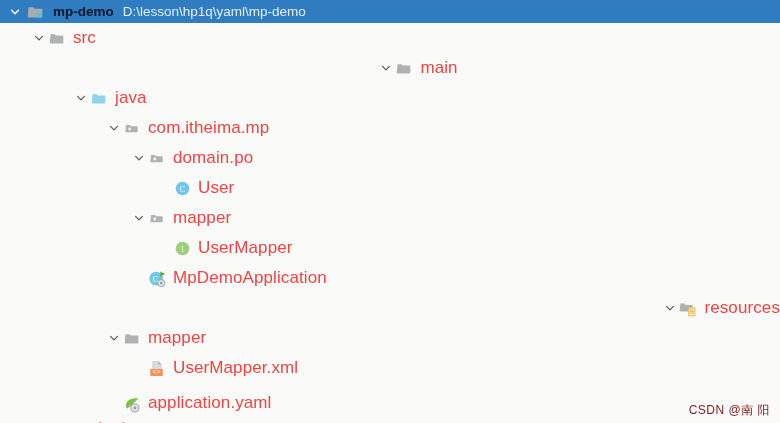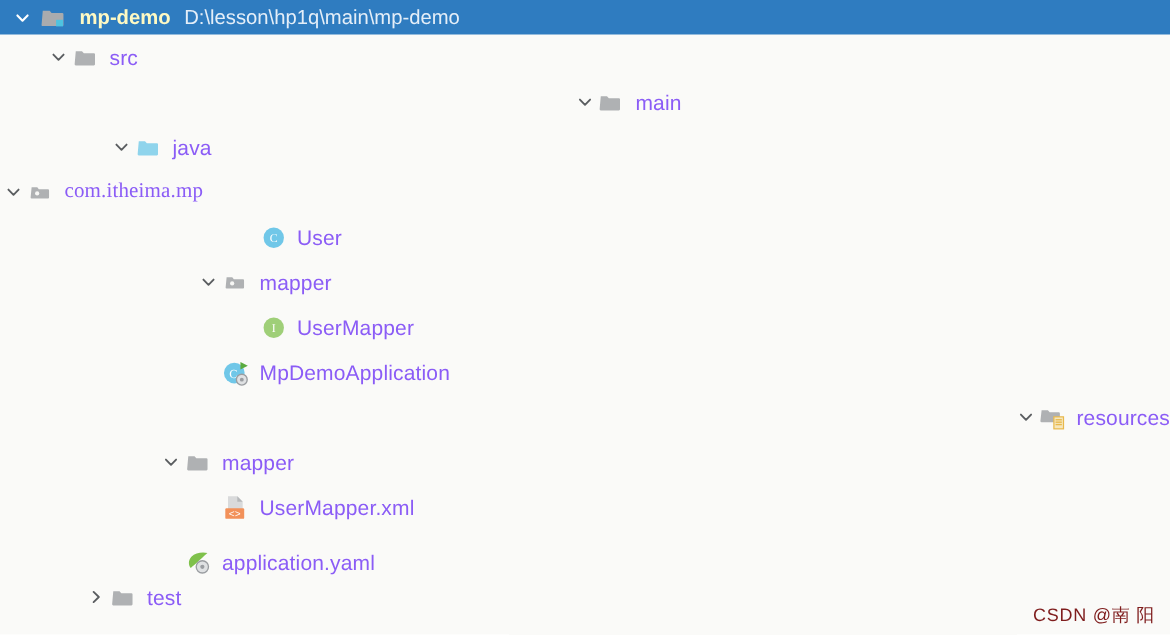--- a/index.html
+++ b/index.html
@@ -31,21 +31,21 @@
     padding-left: 4px;
   }
   .titlebar .chev {
     width: 22px;
     display: flex;
     align-items: center;
     justify-content: center;
     flex: none;
   }
   .titlebar .proj-name {
-    color: #fef9c3;
+    color: #0f172a;
     font-weight: bold;
     font-size: 13.5px;
     margin-left: 7px;
     white-space: nowrap;
   }
   .titlebar .proj-path {
     color: #e4eef8;
     font-size: 13.5px;
     margin-left: 9px;
     white-space: nowrap;
@@ -58,22 +58,22 @@
     width: 780px;
   }
   .row {
     position: relative;
     height: 30px;
     display: flex;
     align-items: center;
     white-space: nowrap;
   }
   .row .label {
-    font-size: 14px;
-    color: #8b5cf6;
+    font-size: 17px;
+    color: #ef4444;
     margin-left: 7px;
     letter-spacing: 0.1px;
   }
   .twisty {
     width: 18px;
     height: 18px;
     flex: none;
     display: flex;
     align-items: center;
     justify-content: center;
@@ -120,21 +120,21 @@
         <path d="M2.6 4.3 L6 7.8 L9.4 4.3" fill="none" stroke="#ffffff" stroke-width="1.4" stroke-linecap="round" stroke-linejoin="round"></path>
       </svg>
     </span>
     <span class="icon" style="width:20px;height:20px;">
       <svg width="18" height="18" viewBox="0 0 18 18" aria-hidden="true">
         <path d="M1.5 4.2 h4.6 l1.3 1.5 h7.1 a0.8 0.8 0 0 1 0.8 0.8 v7.1 a0.8 0.8 0 0 1 -0.8 0.8 h-13 a0.8 0.8 0 0 1 -0.8 -0.8 z" fill="#a9abae"></path>
         <rect x="10.4" y="10.2" width="4.6" height="4.4" fill="#4ec3e0"></rect>
       </svg>
     </span>
     <span class="proj-name">mp-demo</span>
-    <span class="proj-path">D:\lesson\hp1q\main\mp-demo</span>
+    <span class="proj-path">D:\lesson\hp1q\yaml\mp-demo</span>
   </div>
 
   <div class="tree" id="tree">
       <div class="row" style="padding-left: 30px;">
         <span class="twisty">
           <svg width="12" height="12" viewBox="0 0 12 12" aria-hidden="true">
             <path d="M2.6 4.4 L6 7.9 L9.4 4.4" fill="none" stroke="#5a5d60" stroke-width="1.25" stroke-linecap="round" stroke-linejoin="round"></path>
           </svg>
         </span>
         <span class="icon">
@@ -163,33 +163,47 @@
             <path d="M2.6 4.4 L6 7.9 L9.4 4.4" fill="none" stroke="#5a5d60" stroke-width="1.25" stroke-linecap="round" stroke-linejoin="round"></path>
           </svg>
         </span>
         <span class="icon">
           <svg width="17" height="17" viewBox="0 0 18 18" aria-hidden="true">
             <path d="M1.6 4.4 h4.4 l1.3 1.5 h7.1 a0.8 0.8 0 0 1 0.8 0.8 v6.9 a0.8 0.8 0 0 1 -0.8 0.8 h-12.8 a0.8 0.8 0 0 1 -0.8 -0.8 z" fill="#8fd4ec"></path>
           </svg>
         </span>
         <span class="label">java</span>
       </div>
-      <div class="row" style=" font-family: Liberation Serif, serif;">
+      <div class="row" style="padding-left: 105px;">
         <span class="twisty">
           <svg width="12" height="12" viewBox="0 0 12 12" aria-hidden="true">
             <path d="M2.6 4.4 L6 7.9 L9.4 4.4" fill="none" stroke="#5a5d60" stroke-width="1.25" stroke-linecap="round" stroke-linejoin="round"></path>
           </svg>
         </span>
         <span class="icon">
           <svg width="17" height="17" viewBox="0 0 18 18" aria-hidden="true">
             <path d="M2.2 5.2 h4.0 l1.1 1.3 h6.5 a0.7 0.7 0 0 1 0.7 0.7 v5.2 a0.7 0.7 0 0 1 -0.7 0.7 h-11.6 a0.7 0.7 0 0 1 -0.7 -0.7 z" fill="#afb1b3"></path>
             <circle cx="6.1" cy="9.5" r="1.5" fill="#f7f7f5"></circle>
           </svg>
         </span>
         <span class="label">com.itheima.mp</span>
+      </div>
+      <div class="row" style="padding-left: 130px;">
+        <span class="twisty">
+          <svg width="12" height="12" viewBox="0 0 12 12" aria-hidden="true">
+            <path d="M2.6 4.4 L6 7.9 L9.4 4.4" fill="none" stroke="#5a5d60" stroke-width="1.25" stroke-linecap="round" stroke-linejoin="round"></path>
+          </svg>
+        </span>
+        <span class="icon">
+          <svg width="17" height="17" viewBox="0 0 18 18" aria-hidden="true">
+            <path d="M2.2 5.2 h4.0 l1.1 1.3 h6.5 a0.7 0.7 0 0 1 0.7 0.7 v5.2 a0.7 0.7 0 0 1 -0.7 0.7 h-11.6 a0.7 0.7 0 0 1 -0.7 -0.7 z" fill="#afb1b3"></path>
+            <circle cx="6.1" cy="9.5" r="1.5" fill="#f7f7f5"></circle>
+          </svg>
+        </span>
+        <span class="label">domain.po</span>
       </div>
       <div class="row" style="padding-left: 155px;">
         <span class="twisty spacer"></span>
         <span class="icon">
           <svg width="17" height="17" viewBox="0 0 18 18" aria-hidden="true">
             <circle cx="9" cy="9" r="7.2" fill="#70c7e8"></circle>
             <text x="9" y="12.2" text-anchor="middle" font-family="Liberation Serif, serif" font-size="8.4" fill="#ffffff">C</text>
           </svg>
         </span>
         <span class="label">User</span>

